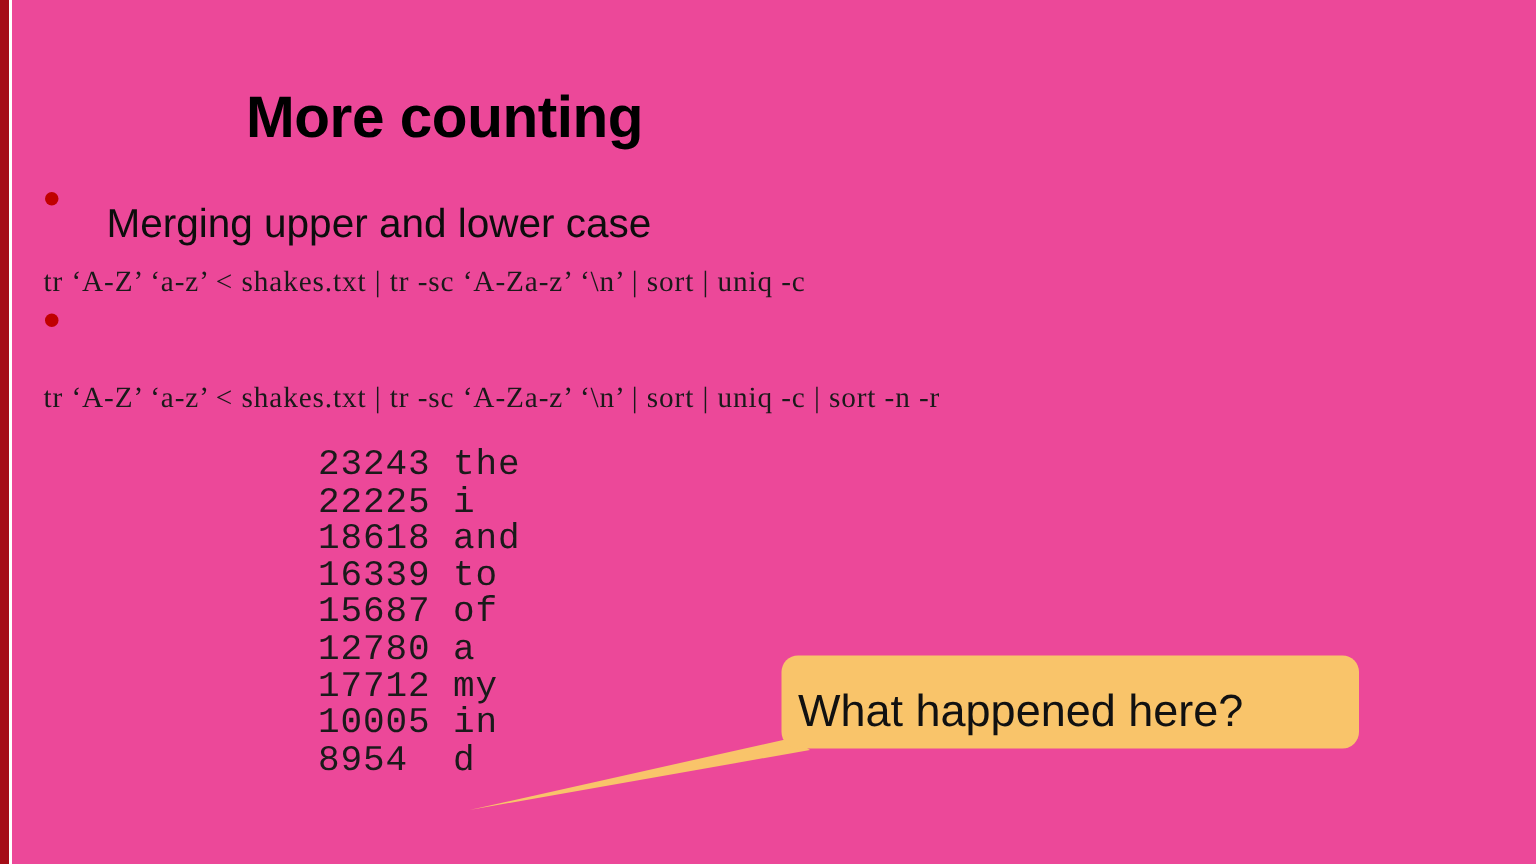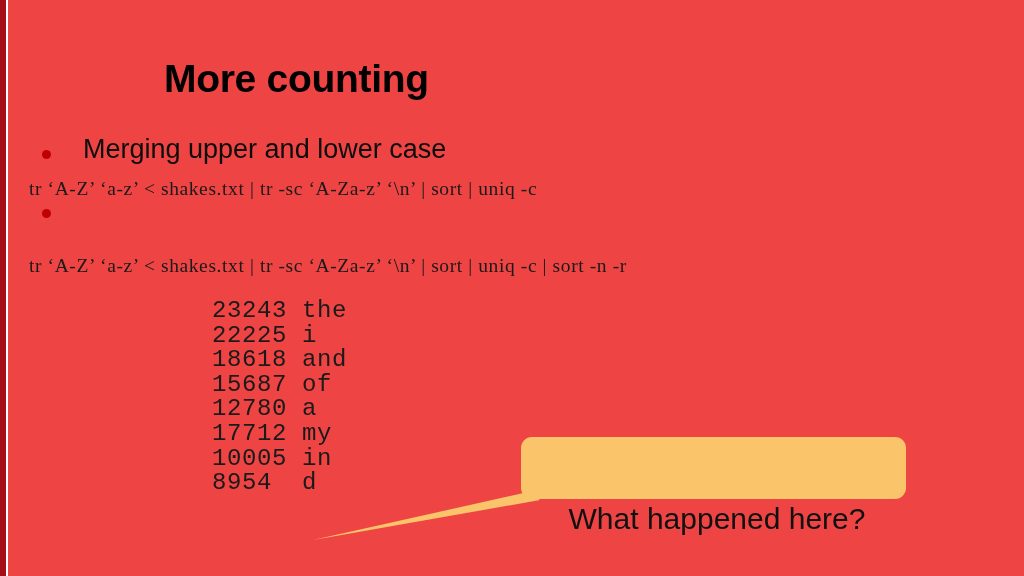--- a/index.html
+++ b/index.html
@@ -10,21 +10,21 @@
     width: 1024px;
     height: 576px;
     background: #ffffff;
     font-family: "Liberation Sans", sans-serif;
     overflow: hidden;
   }
   .slide {
     position: relative;
     width: 1024px;
     height: 576px;
-    background: #ef4444;
+    background: #ec4899;
     overflow: hidden;
   }
   
   .left-bar {
     position: absolute;
     left: 0;
     top: 0;
     width: 6px;
     height: 576px;
     background: #A50D17;
@@ -47,23 +47,23 @@
     font-weight: bold;
     color: #000000;
     letter-spacing: -0.3px;
     white-space: nowrap;
     font-family: "Liberation Sans", sans-serif;
   }
 
   
   .bullet-row {
     position: absolute;
-    left: 42px;
+    left: 30px;
     display: flex;
-    align-items: flex-end;
+    align-items: flex-start;
     white-space: nowrap;
   }
   .bullet-dot {
     width: 9px;
     height: 9px;
     border-radius: 50%;
     background: #C00000;
     display: inline-block;
     position: relative;
     top: -6px;
@@ -118,26 +118,25 @@
   .callout-svg {
     position: absolute;
     left: 0;
     top: 0;
   }
   .callout-text {
     position: absolute;
     left: 232px;
     top: 28px;
     width: 370px;
-    text-align: center;
+    text-align: left;
     font-size: 30px;
     color: #111111;
     font-family: "Liberation Sans", sans-serif;
     white-space: nowrap;
-    margin-top: 44px;
   }
 </style>
 </head>
 <body>
 
 <div class="slide">
 
   <div class="left-bar"></div>
   <div class="left-bar-inner"></div>
 
@@ -149,21 +148,21 @@
   </div>
 
   <div class="code-line" id="code-1">tr ‘A-Z’ ‘a-z’ &lt; shakes.txt | tr -sc ‘A-Za-z’ ‘\n’ | sort | uniq -c</div>
 
   <div class="bullet-row" id="bullet-2">
     <span class="bullet-dot"></span>
   </div>
 
   <div class="code-line" id="code-2">tr ‘A-Z’ ‘a-z’ &lt; shakes.txt | tr -sc ‘A-Za-z’ ‘\n’ | sort | uniq -c | sort -n -r</div>
 
-  <div class="counts" id="counts-block"><span class="line">23243 the</span><span class="line">22225 i</span><span class="line">18618 and</span><span class="line">15687 of</span><span class="line">12780 a</span><span class="line">17712 my</span><span class="line">10005 in</span><span class="line">8954  d</span></div>
+  <div class="counts" id="counts-block"><span class="line">23243 the</span><span class="line">22225 i</span><span class="line">18618 and</span><span class="line">16339 to</span><span class="line">15687 of</span><span class="line">12780 a</span><span class="line">17712 my</span><span class="line">10005 in</span><span class="line">8954  d</span></div>
 
   <div class="callout-wrap">
     <svg class="callout-svg" width="620" height="120" viewBox="0 0 620 120">
       <polygon points="228,62 240,70 13,110" fill="#F9C46A"></polygon>
       <rect x="221" y="7" width="385" height="62" rx="11" ry="11" fill="#F9C46A"></rect>
     </svg>
     <div class="callout-text">What happened here?</div>
   </div>
 
 </div>

